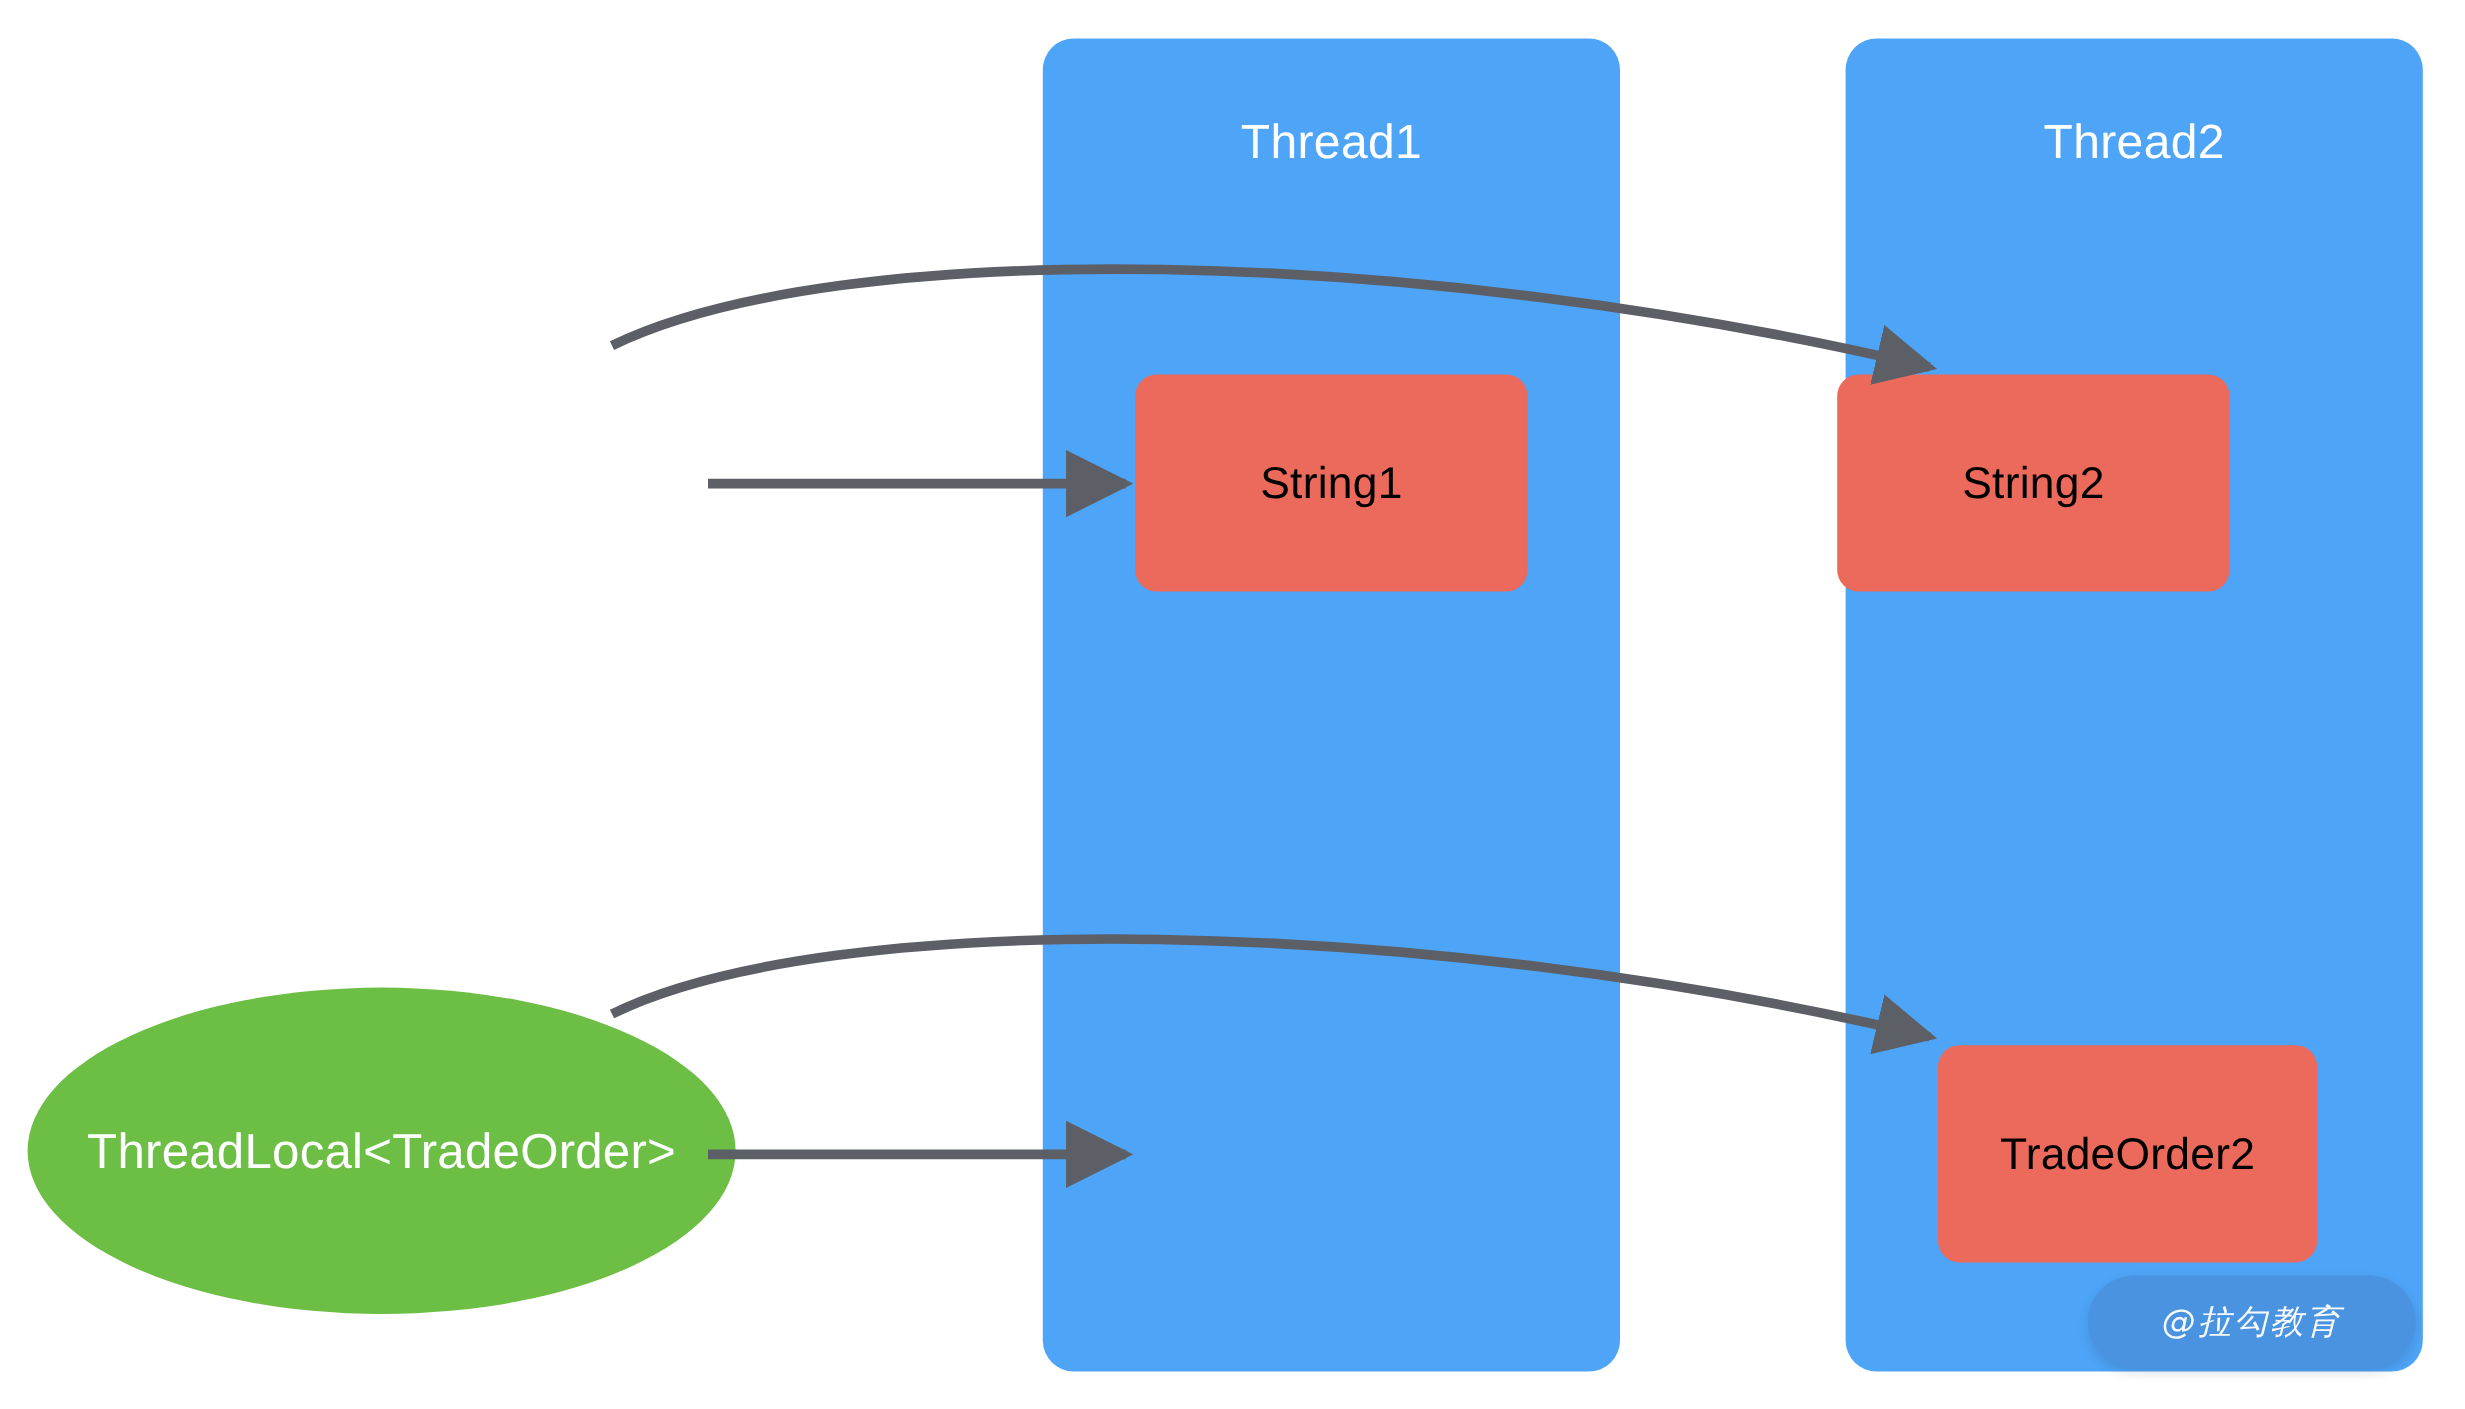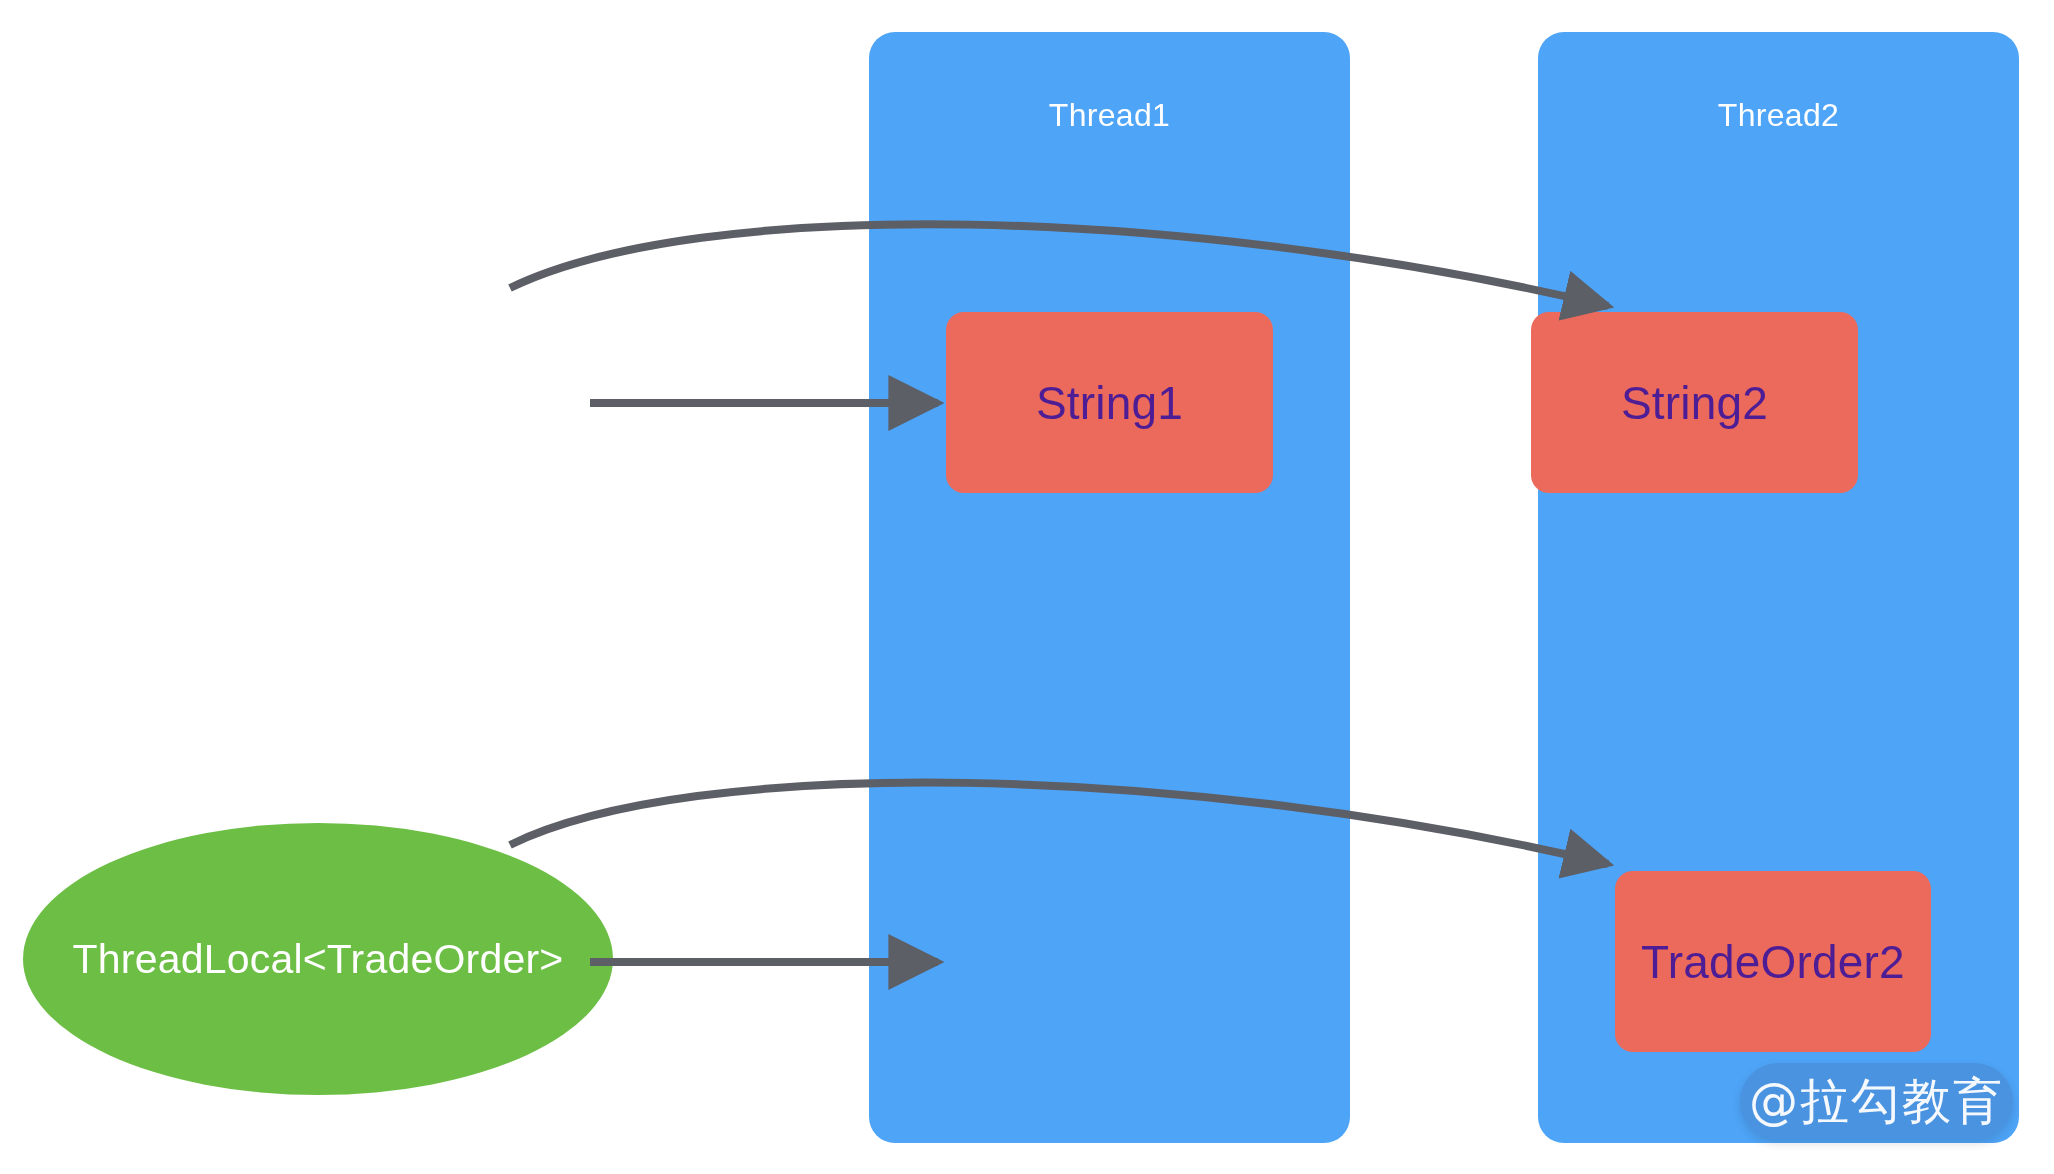--- a/index.html
+++ b/index.html
@@ -21,35 +21,35 @@
     position: absolute;
     border-radius: 26px;
     background: #4ea4f7;
   }
   .thread-title {
     position: absolute;
     left: 0;
     right: 0;
     text-align: center;
     color: #ffffff;
-    font-size: 32px;
+    font-size: 40px;
     font-weight: 400;
     letter-spacing: 0.3px;
   }
   .value-box {
     position: absolute;
     border-radius: 18px;
     background: #ec6a5c;
     display: flex;
     align-items: center;
     justify-content: center;
   }
   .value-box-label {
-    color: #4c1d95;
-    font-size: 46px;
+    color: #000000;
+    font-size: 37px;
     font-weight: 400;
     letter-spacing: 0.2px;
   }
   .ellipse-node {
     position: absolute;
     border-radius: 50%;
     background: #6cbe45;
     display: flex;
     align-items: center;
     justify-content: center;
@@ -73,24 +73,25 @@
     position: absolute;
     border-radius: 40px;
     background: #4a93e0;
     display: flex;
     align-items: center;
     justify-content: center;
     box-shadow: 0 4px 10px rgba(0,0,0,0.12);
   }
   .watermark-text {
     color: #ffffff;
-    font-size: 49px;
+    font-size: 28px;
     letter-spacing: 2px;
     opacity: 0.95;
     font-family: "DejaVu Sans", sans-serif;
+    font-style: italic;
   }
 </style>
 </head>
 <body>
 
 <div id="canvas">
 
   <div class="thread-column" style="left:869px; top:32px; width:481px; height:1111px;">
     <div class="thread-title" style="top:65px;">Thread1</div>
   </div>

